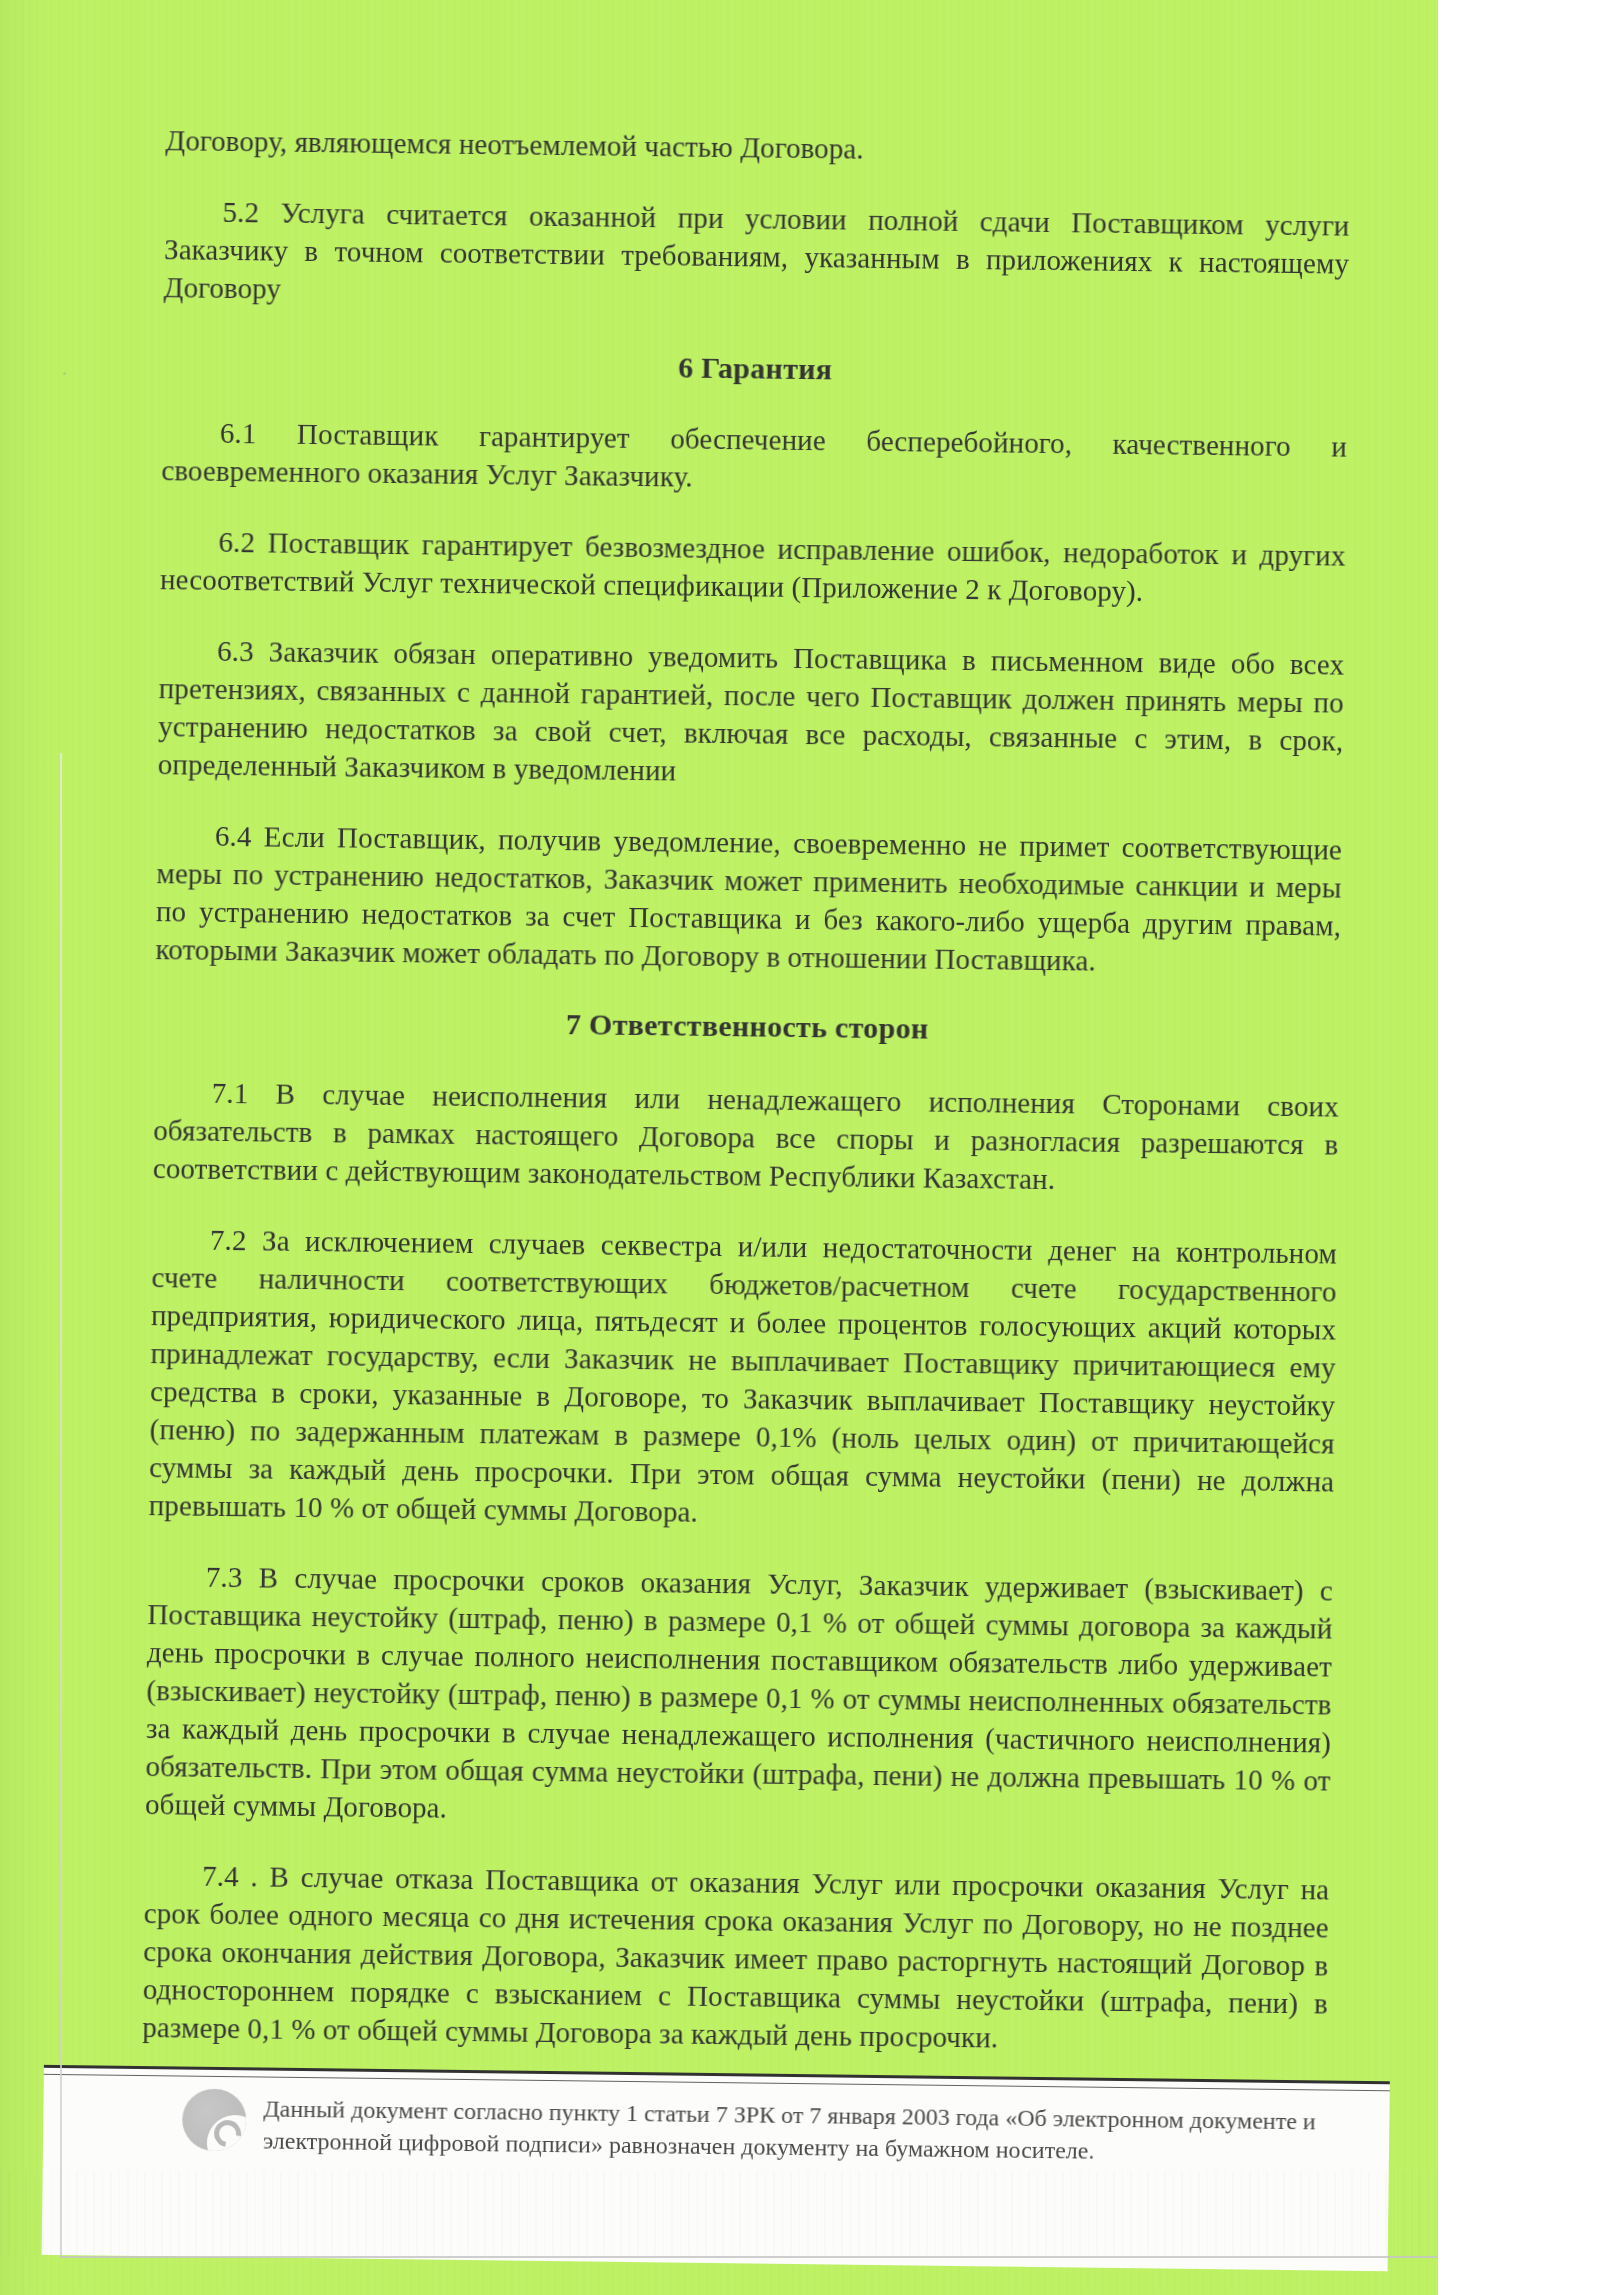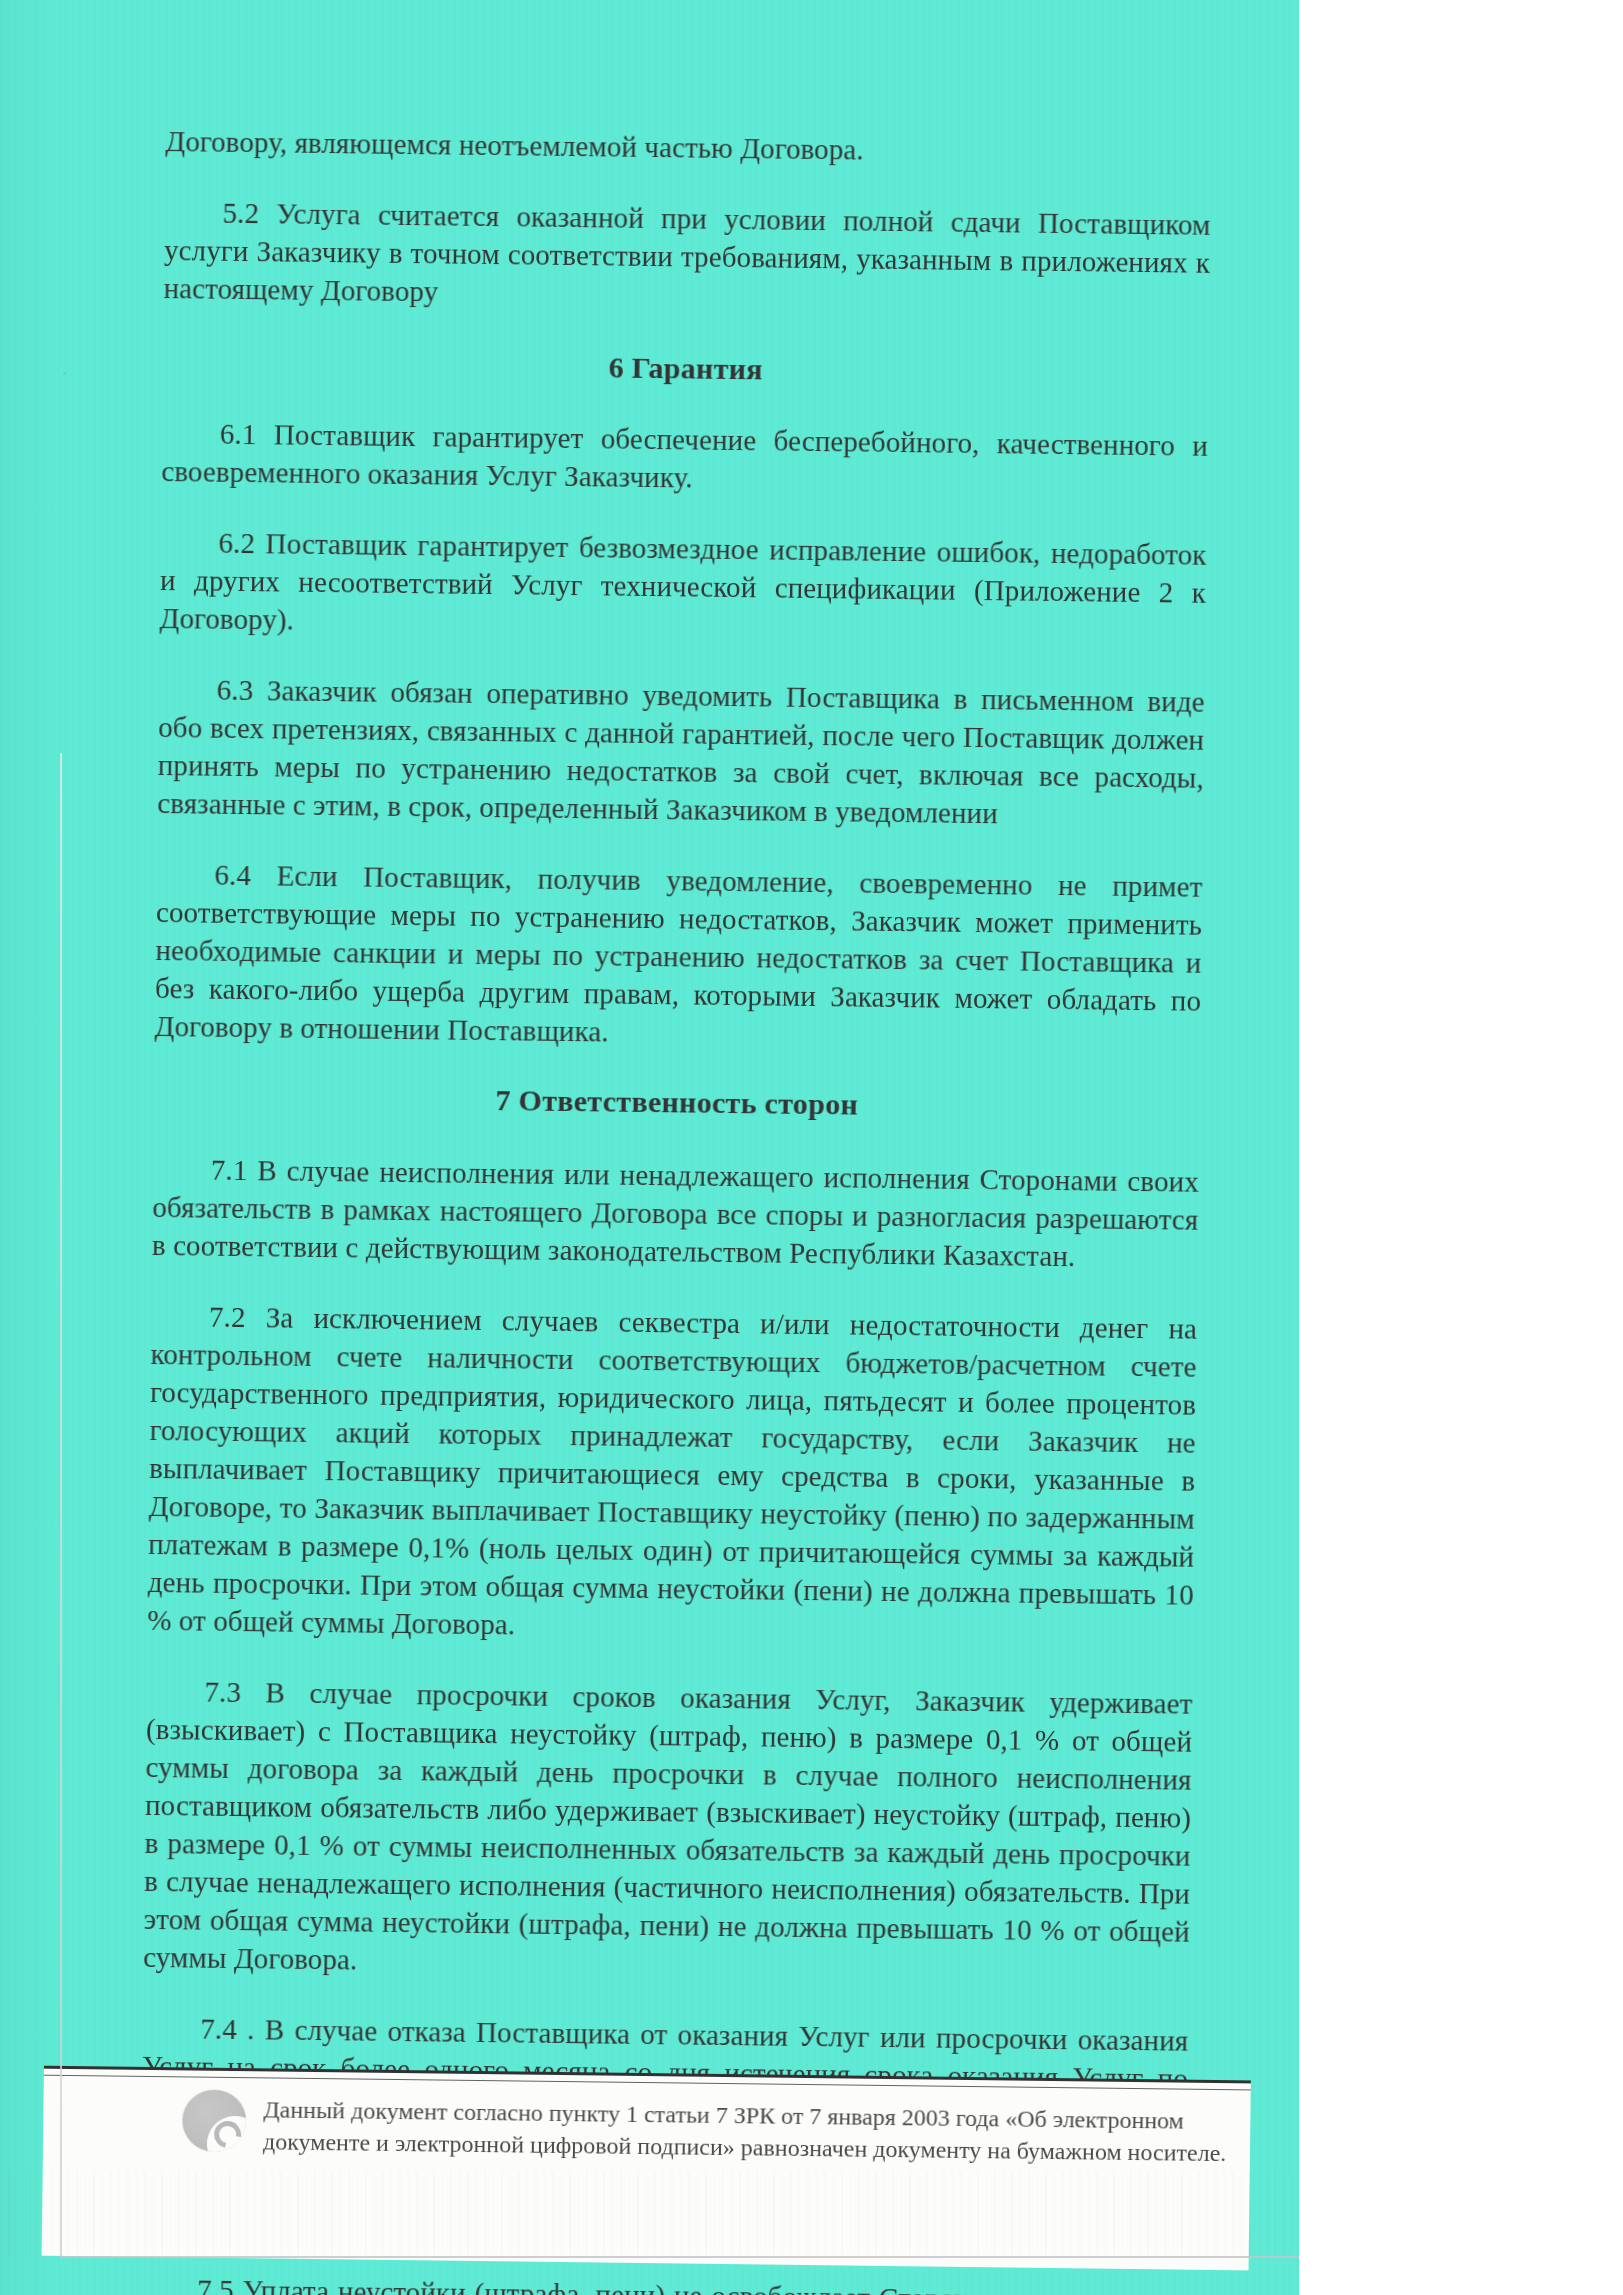--- a/index.html
+++ b/index.html
@@ -3,22 +3,22 @@
 <meta charset="utf-8">
 <style>
   html, body { margin: 0; padding: 0; }
   body {
     width: 1623px; height: 2295px;
     background: #ffffff;
     font-family: "Liberation Serif", "DejaVu Serif", serif;
   }
   .page {
     position: relative;
-    width: 1299px; height: 2295px;
-    background: #5eead4;
+    width: 1438px; height: 2295px;
+    background: #bef264;
     overflow: hidden;
   }
   
   .paper-grain {
     position: absolute; inset: 0;
     background: repeating-linear-gradient(90deg,
       rgba(90,90,90,0.018) 0 2px, rgba(0,0,0,0) 2px 7.2px);
     pointer-events: none;
   }
   .left-band {

